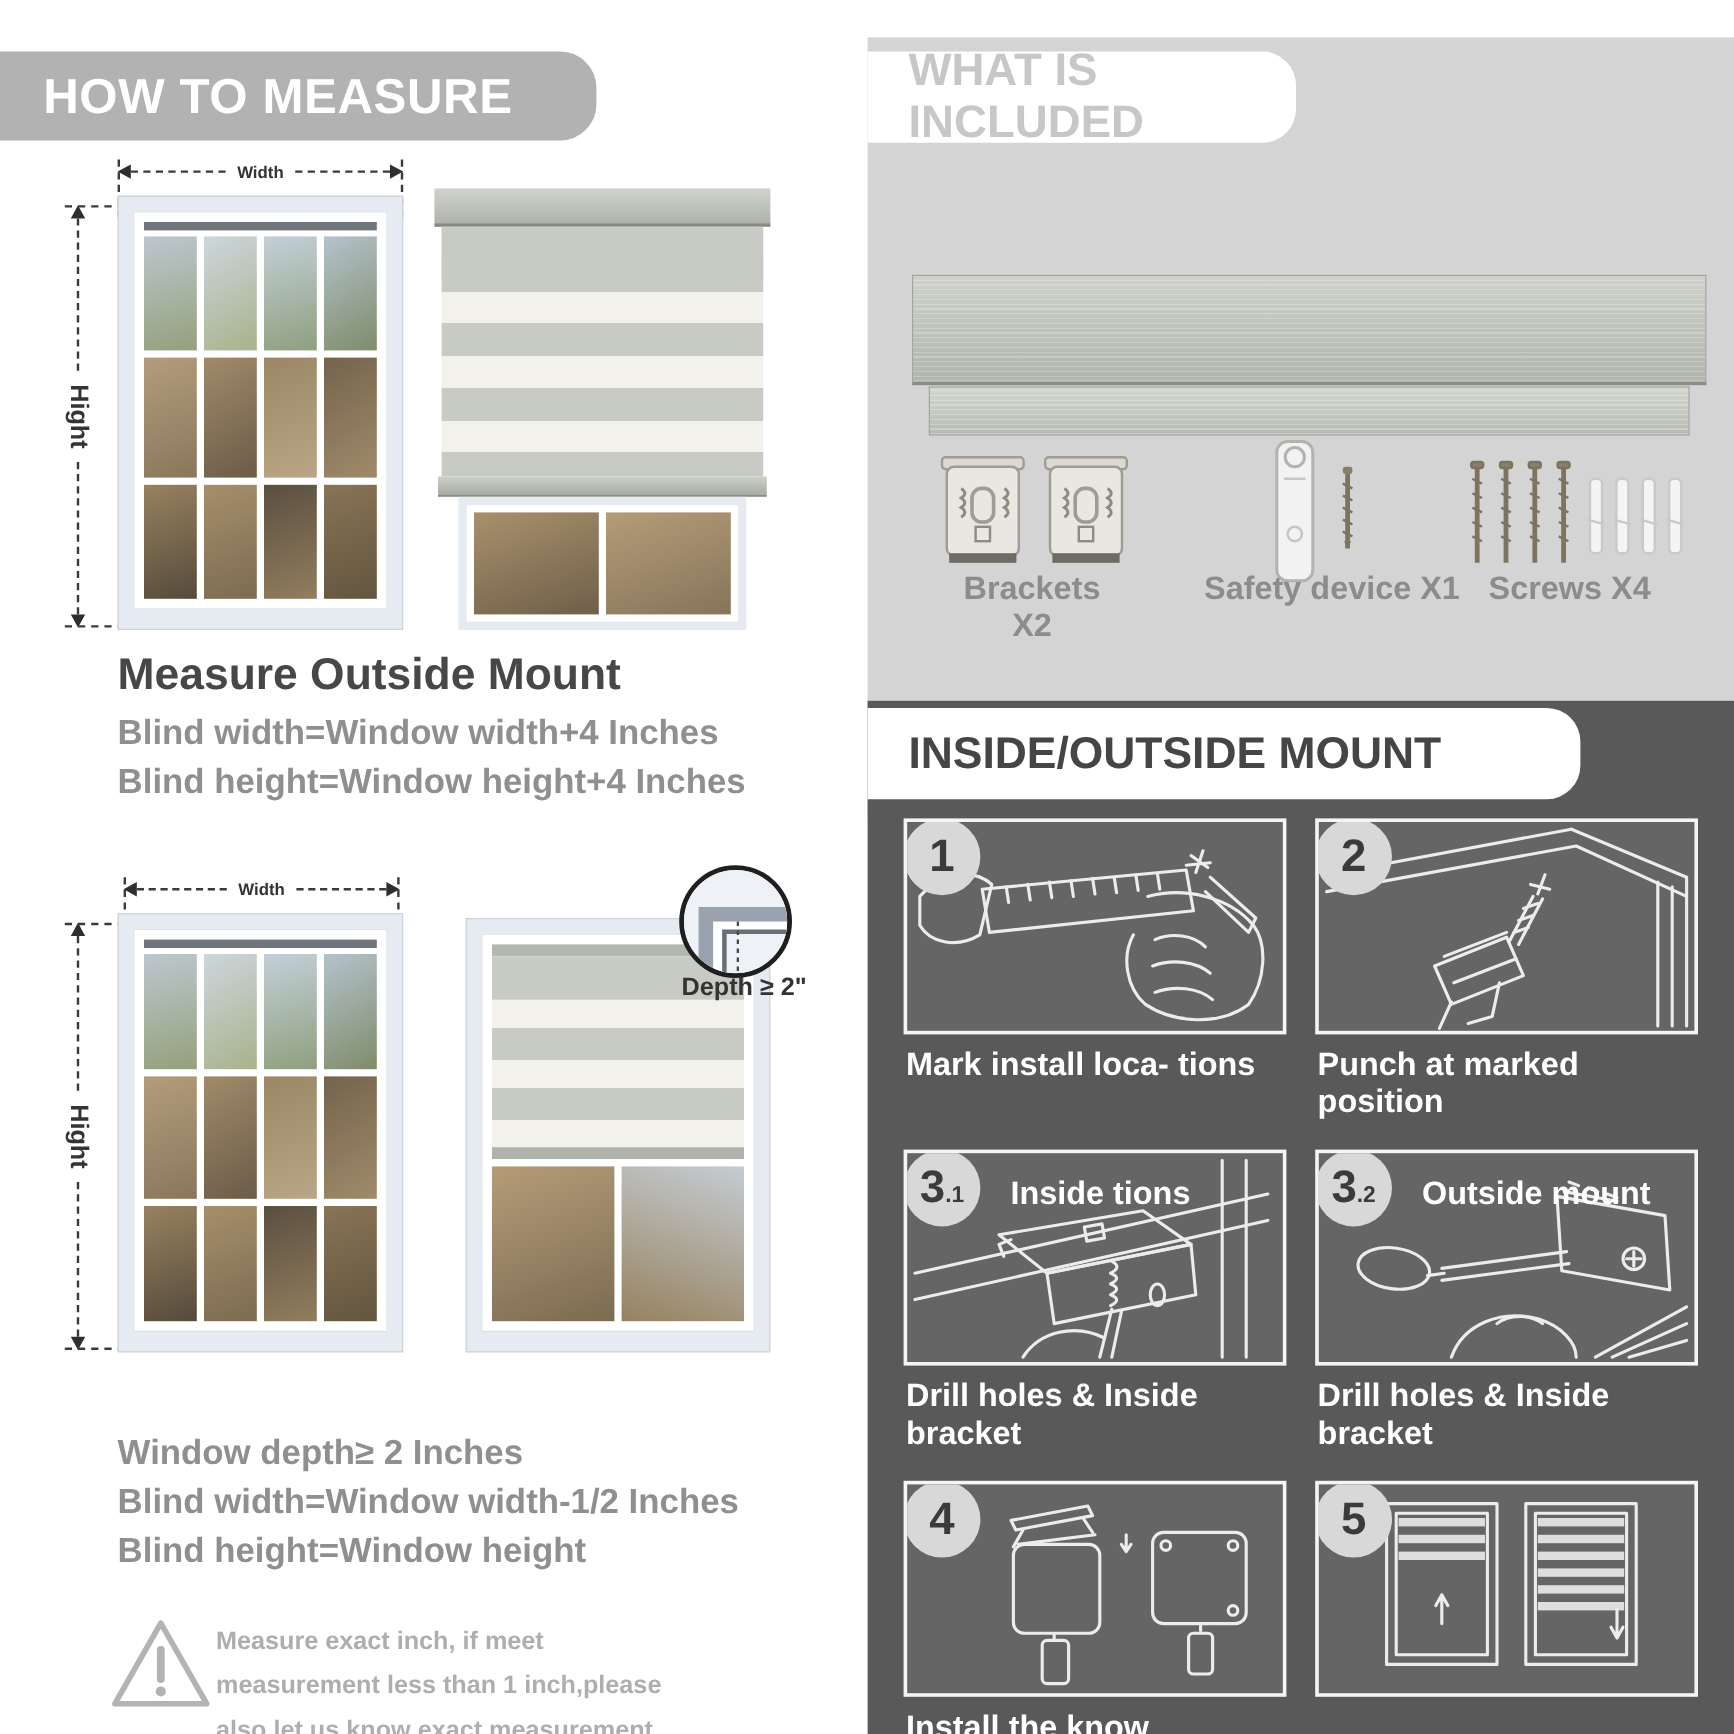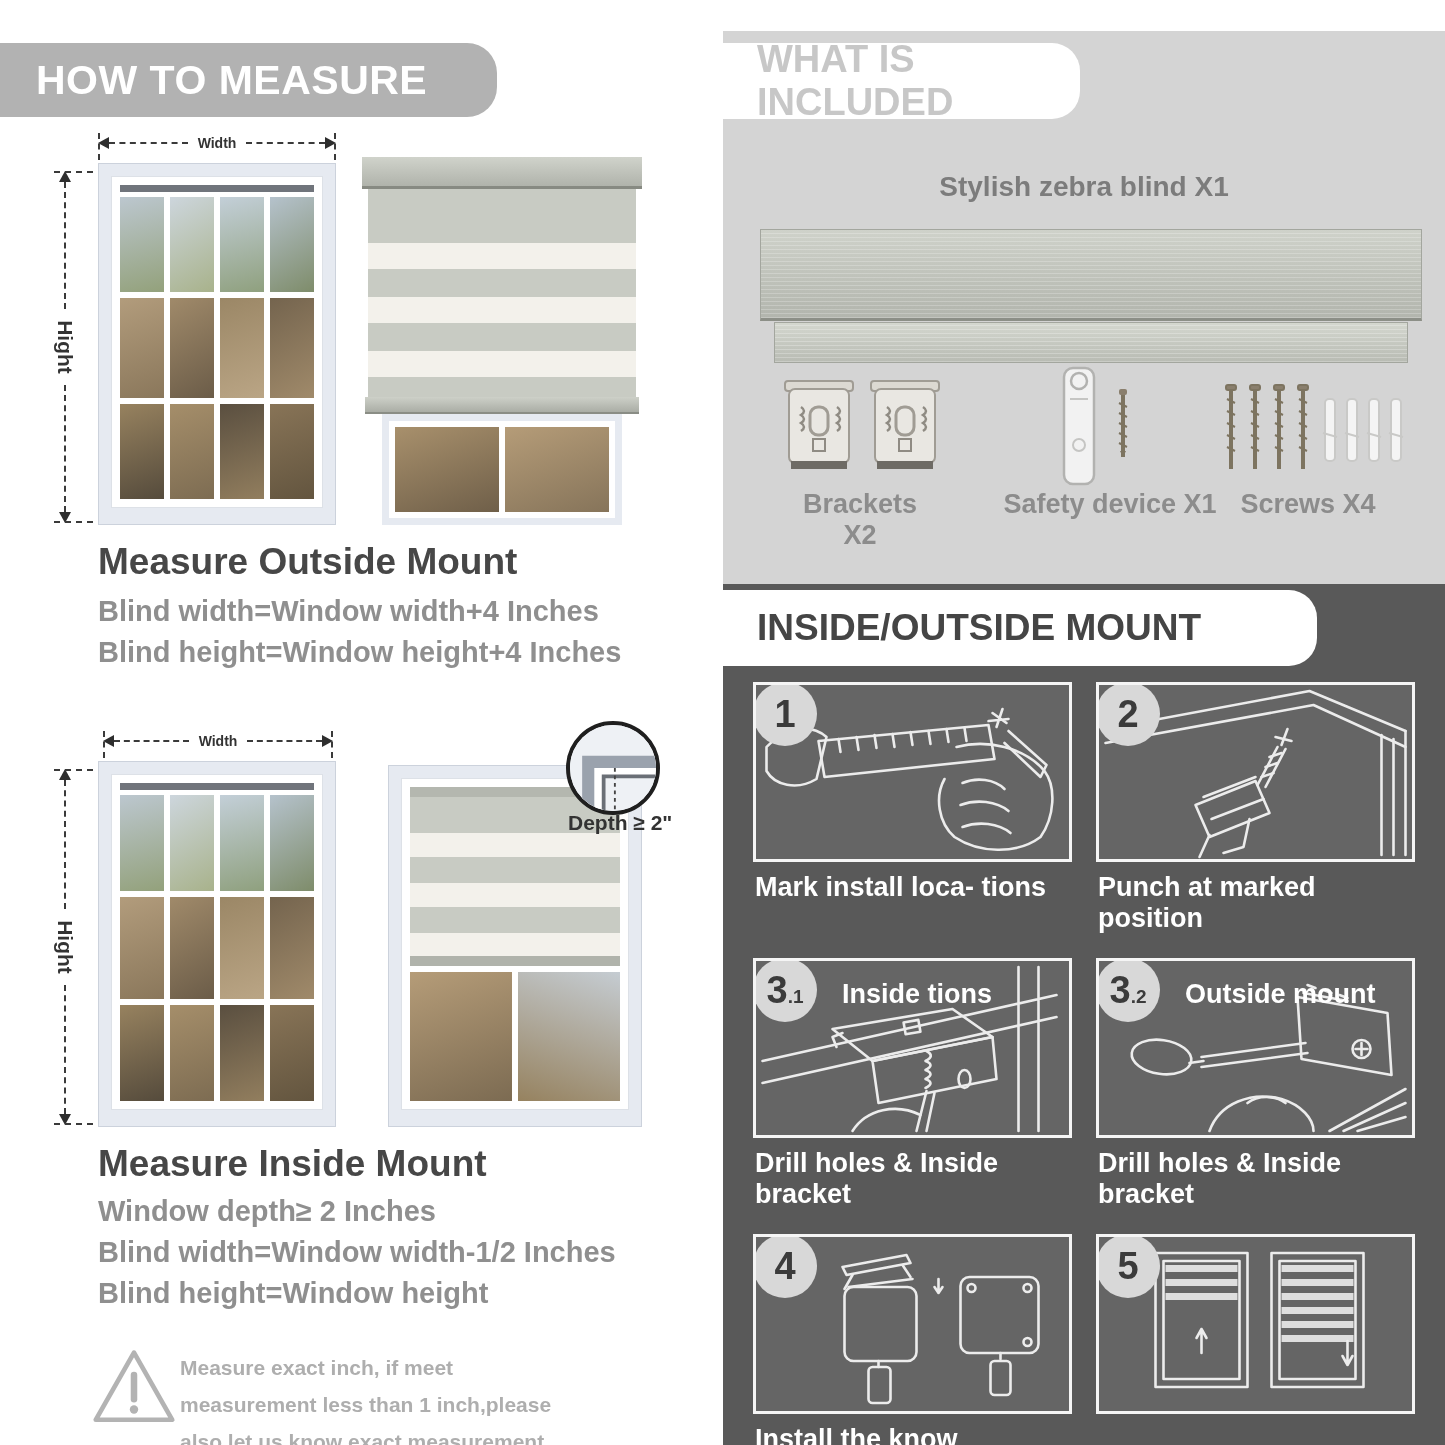--- a/index.html
+++ b/index.html
@@ -93,21 +93,21 @@
   .product-title{position:absolute;left:0;top:140px;width:100%;text-align:center;
     font-size:28px;font-weight:bold;color:#7c7c7c;}
   .headrail-top{position:absolute;left:37px;top:198px;width:662px;height:92px;
     background:linear-gradient(180deg,#cfd2ca,#b2b5ad);
     background-image:repeating-linear-gradient(0deg,rgba(255,255,255,.22) 0 1px,rgba(0,0,0,0) 1px 4px),linear-gradient(180deg,#cfd2ca,#b2b5ad);
     border:1px solid #a3a69e;border-bottom:3px solid #8c8f87;}
   .headrail-bottom{position:absolute;left:51px;top:291px;width:634px;height:41px;
     background-image:repeating-linear-gradient(0deg,rgba(255,255,255,.25) 0 1px,rgba(0,0,0,0) 1px 4px),linear-gradient(180deg,#d4d7cf,#b8bbb3);
     border:1px solid #a3a69e;}
   .item-img{position:absolute;}
-  .item-label{position:absolute;top:458px;font-size:27px;font-weight:bold;color:#8c8c8c;text-align:center;}
+  .item-label{position:absolute;top:444px;font-size:27px;font-weight:bold;color:#8c8c8c;text-align:center;}
   
   .mount-panel{position:absolute;left:723px;top:553px;width:722px;height:892px;background:#595959;}
   .mount-banner{position:absolute;left:0;top:6px;width:594px;height:76px;background:#fff;
     border-radius:0 28px 28px 0;display:flex;align-items:center;padding-left:34px;
     color:#454545;font-size:37px;font-weight:bold;}
   .steps{position:absolute;left:30px;top:98px;width:662px;display:grid;grid-template-columns:1fr 1fr;column-gap:24px;}
   .step-box{position:relative;height:180px;border:3px solid #f5f5f5;background:#656565;overflow:hidden;}
   .badge{position:absolute;left:-3px;top:-3px;width:64px;height:64px;border-radius:50%;
     background:#d8d8d8;color:#3b3b3b;display:flex;align-items:center;justify-content:center;
     font-size:38px;font-weight:bold;}
@@ -243,41 +243,39 @@
     <svg viewBox="0 0 92 92">
       <rect x="0" y="0" width="92" height="92" fill="#eef1f5"></rect>
       <path d="M20,92 L20,40 L92,40" stroke="#9aa2ad" stroke-width="14" fill="none"></path>
       <path d="M30,92 L30,50 L92,50" stroke="#ffffff" stroke-width="8" fill="none"></path>
       <path d="M36,92 L36,55 L92,55" stroke="#6a6f76" stroke-width="4" fill="none"></path>
       <line x1="48" y1="46" x2="48" y2="92" stroke="#444" stroke-width="2" stroke-dasharray="4,4"></line>
     </svg>
   </div>
   <div class="depth-label">Depth ≥ 2"</div>
 
-  <div class="m-title" style="left:98px;top:1112px;">Measure Inside Mount</div>
   <div class="m-lines" style="left:98px;top:1160px;">
     <div>Window depth≥ 2 Inches</div>
     <div>Blind width=Window width-1/2 Inches</div>
     <div>Blind height=Window height</div>
   </div>
 
   <div class="warn-icon">
     <svg viewBox="0 0 90 84">
       <path d="M45,6 L86,78 L4,78 Z" fill="none" stroke="#b3b3b3" stroke-width="5" stroke-linejoin="round"></path>
       <line x1="45" y1="30" x2="45" y2="56" stroke="#b3b3b3" stroke-width="7" stroke-linecap="round"></line>
       <circle cx="45" cy="67" r="4.5" fill="#b3b3b3"></circle>
     </svg>
   </div>
   <div class="warn-text">Measure exact inch, if meet measurement less than 1 inch,please also let us know exact measurement, please do not leave it</div>
 
   <div class="included-panel">
     <div class="included-banner">
       <span>WHAT IS INCLUDED</span>
     </div>
-    <div class="product-title">Stylish zebra blind X1</div>
     <div class="headrail-top"></div>
     <div class="headrail-bottom"></div>
 
     <div class="item-img" style="left:60px;top:346px;width:72px;height:100px;">
       <svg viewBox="0 0 72 100">
         <rect x="2" y="4" width="68" height="10" rx="3" fill="#dcd9d2" stroke="#a09c94" stroke-width="2"></rect>
         <rect x="6" y="12" width="60" height="74" rx="6" fill="#e9e7e2" stroke="#a09c94" stroke-width="2"></rect>
         <rect x="27" y="30" width="18" height="28" rx="8" fill="none" stroke="#a09c94" stroke-width="3"></rect>
         <path d="M18,30 q6,4 0,8 q6,4 0,8 q6,4 0,8" stroke="#8f8b83" stroke-width="2.5" fill="none"></path>
         <path d="M54,30 q6,4 0,8 q6,4 0,8 q6,4 0,8" stroke="#8f8b83" stroke-width="2.5" fill="none"></path>

